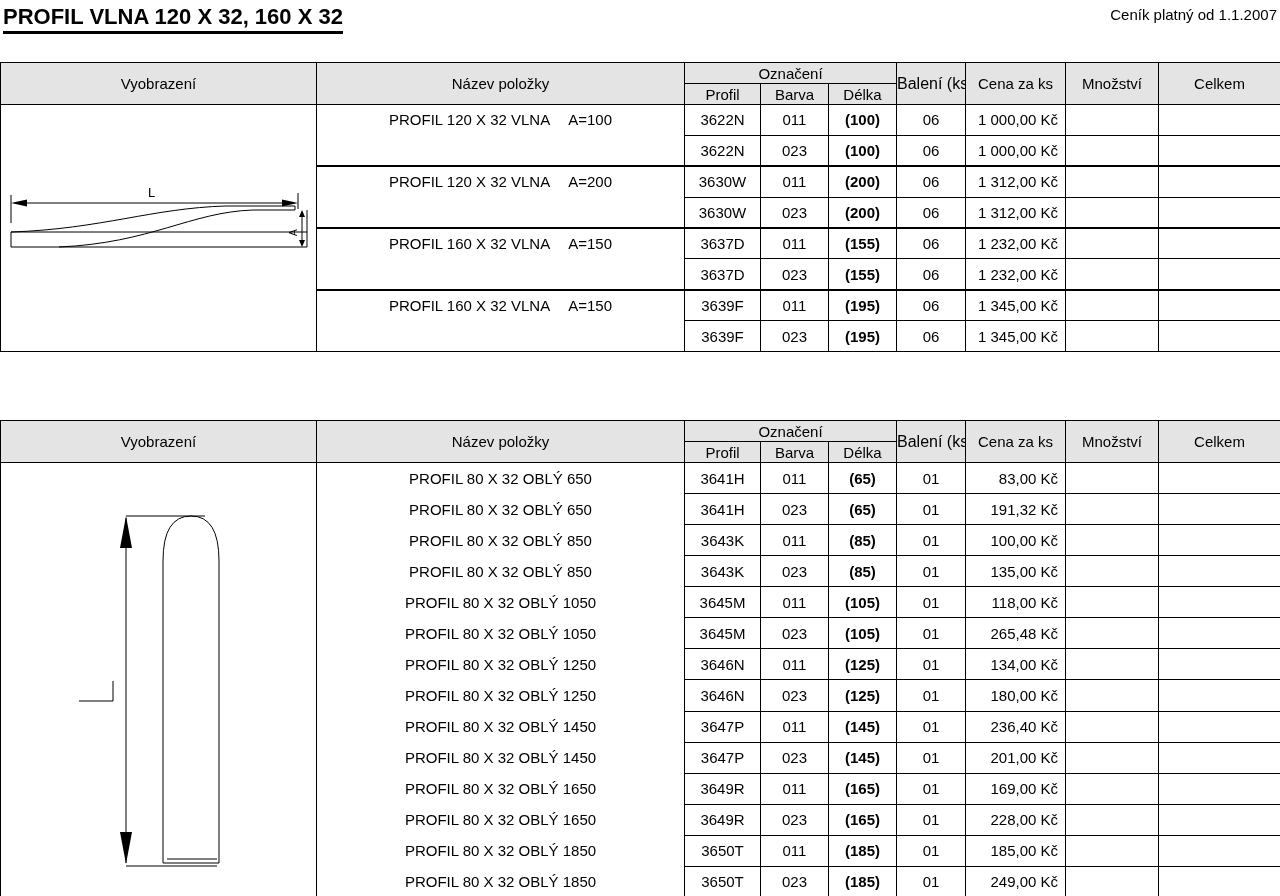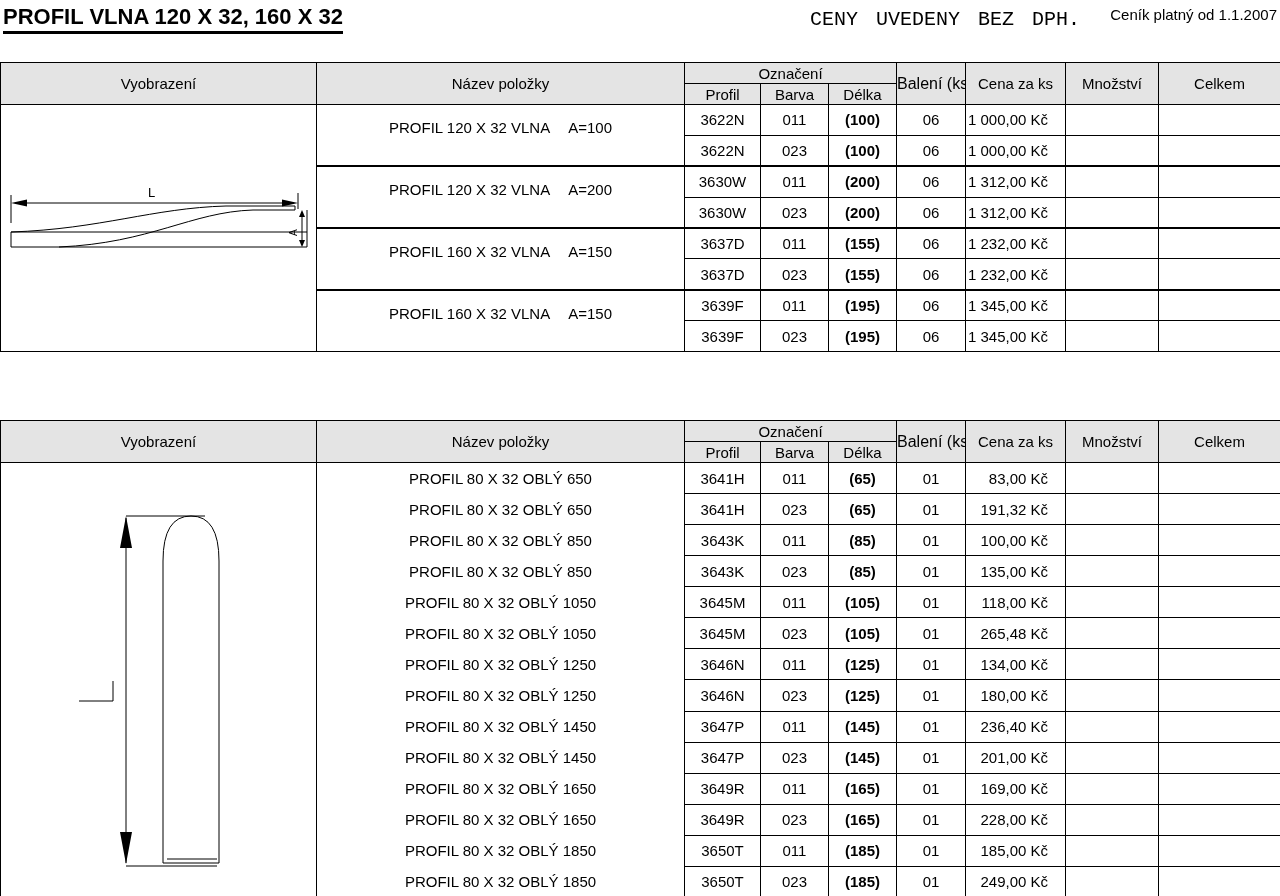--- a/index.html
+++ b/index.html
@@ -16,38 +16,37 @@
   .pt th,.pt td{border:1px solid #000;padding:0;text-align:center;overflow:hidden;white-space:nowrap;}
   .pt thead th{background:#e4e4e4;font-weight:normal;}
   .pt thead tr{height:21px;}
   #t1 tbody tr{height:30.75px;}
   #t2 tbody tr{height:31px;}
   .bal-h{font-size:16px;}
   .c-profil{border-right:hidden;}
   .c-barva{border-left:hidden;border-right:hidden;}
   .c-delka{border-left:hidden;}
   td.c-delka{font-weight:bold;}
-  td.cena{text-align:right;padding-right:17px;}
-  td.name1{vertical-align:top;padding-top:14px;text-align:center;}
+  td.cena{text-align:right;padding-right:7px;}
+  td.name1{vertical-align:top;padding-top:6px;text-align:center;}
   .dim{margin-left:18px;}
   #t1 tr.group-start td{border-top:2px solid #000;}
   td.draw-cell{vertical-align:middle;}
   td.draw-cell svg{display:block;}
   td.namecol{vertical-align:top;}
   .nameline{height:31px;display:flex;align-items:center;justify-content:center;}
 </style>
 </head>
 <body>
 
 <div class="page">
 
   <div class="title" style="left:3px;top:4px;">
     <span class="ul">PROFIL VLNA 120 X 32, 160 X 32</span>
   </div>
-  <div class="notice">CENY UVEDENY BEZ DPH.</div>
   <div class="pubdate">Ceník platný od 1.1.2007</div>
 
   <table class="pt" id="t1" style="top:62px;">
     <colgroup>
       <col style="width:316px">
         <col style="width:368px">
         <col style="width:76px">
         <col style="width:68px">
       <col style="width:68px">
         <col style="width:69px">

